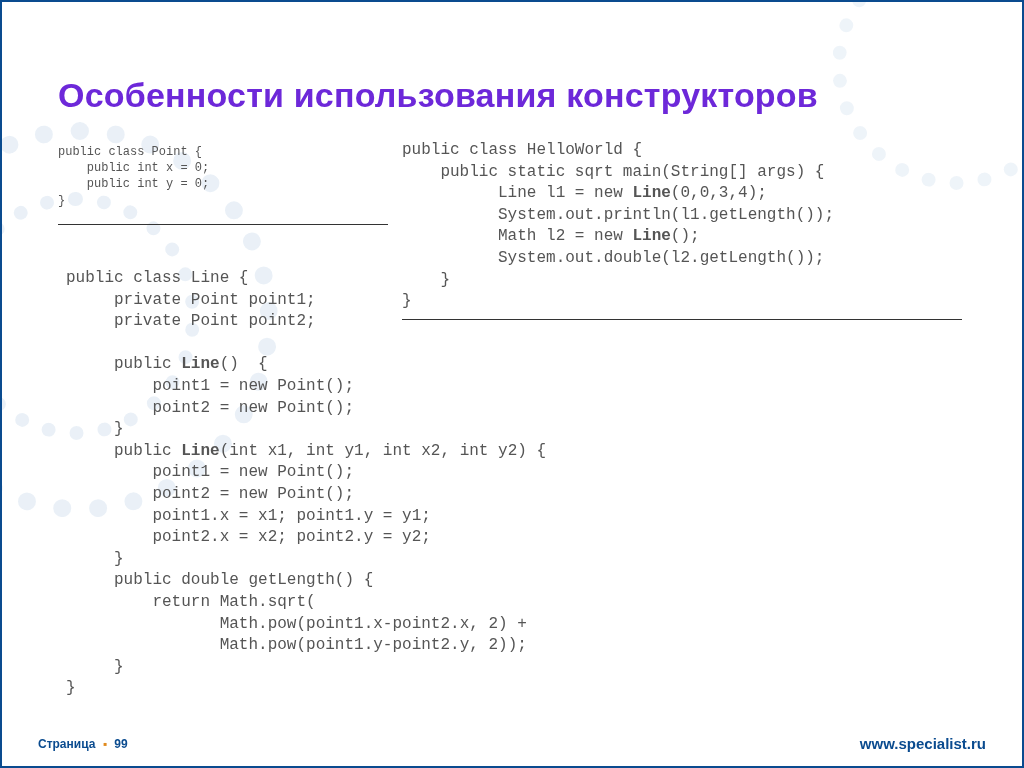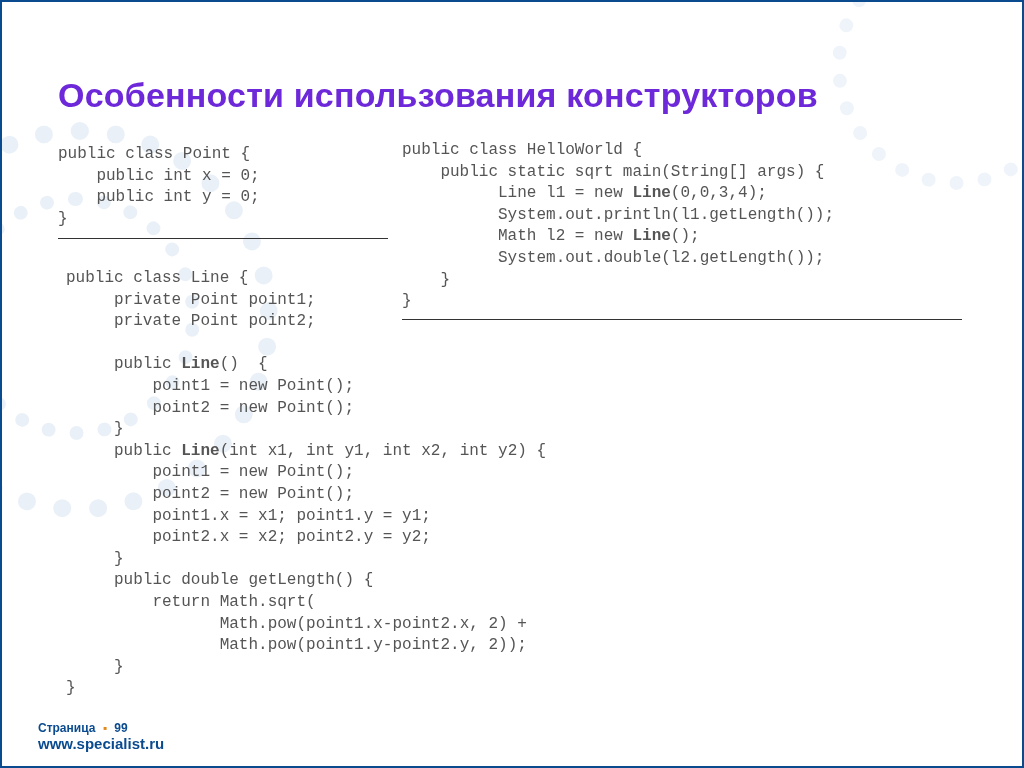--- a/index.html
+++ b/index.html
@@ -66,25 +66,25 @@
     font-weight: 700;
     color: #6d28d9;
     letter-spacing: 0.2px;
   }
   .code-block-left-top {
     position: absolute;
     left: 56px;
     top: 142px;
     width: 330px;
     font-family: "Courier New", Courier, monospace;
-    font-size: 16px;
+    font-size: 12px;
     line-height: 1.35;
     color: #555;
     border-bottom: 1px solid #333;
-    padding-bottom: 8px;
+    padding-bottom: 15px;
   }
   .code-block-left-bottom {
     position: absolute;
     left: 64px;
     top: 266px;
     width: 520px;
     font-family: "Courier New", Courier, monospace;
     font-size: 16px;
     line-height: 1.35;
     color: #555;
@@ -108,24 +108,23 @@
     white-space: pre;
   }
   .b { font-weight: 700; }
   .footer {
     position: absolute;
     left: 36px;
     right: 36px;
     bottom: 14px;
     display: flex;
     justify-content: space-between;
-    align-items: flex-start;
+    align-items: center;
     color: #0a4b8f;
     font-size: 12px;
-    flex-direction: column;
   }
   .footer .page-label { font-weight: 700; }
   .footer .page-sep { color: #e08a1e; padding: 0 4px; }
   .footer .url { font-weight: 700; font-size: 15px; }
 </style>
 </head>
 <body>
 
 <div class="slide">
   <div class="bg-deco"></div>

